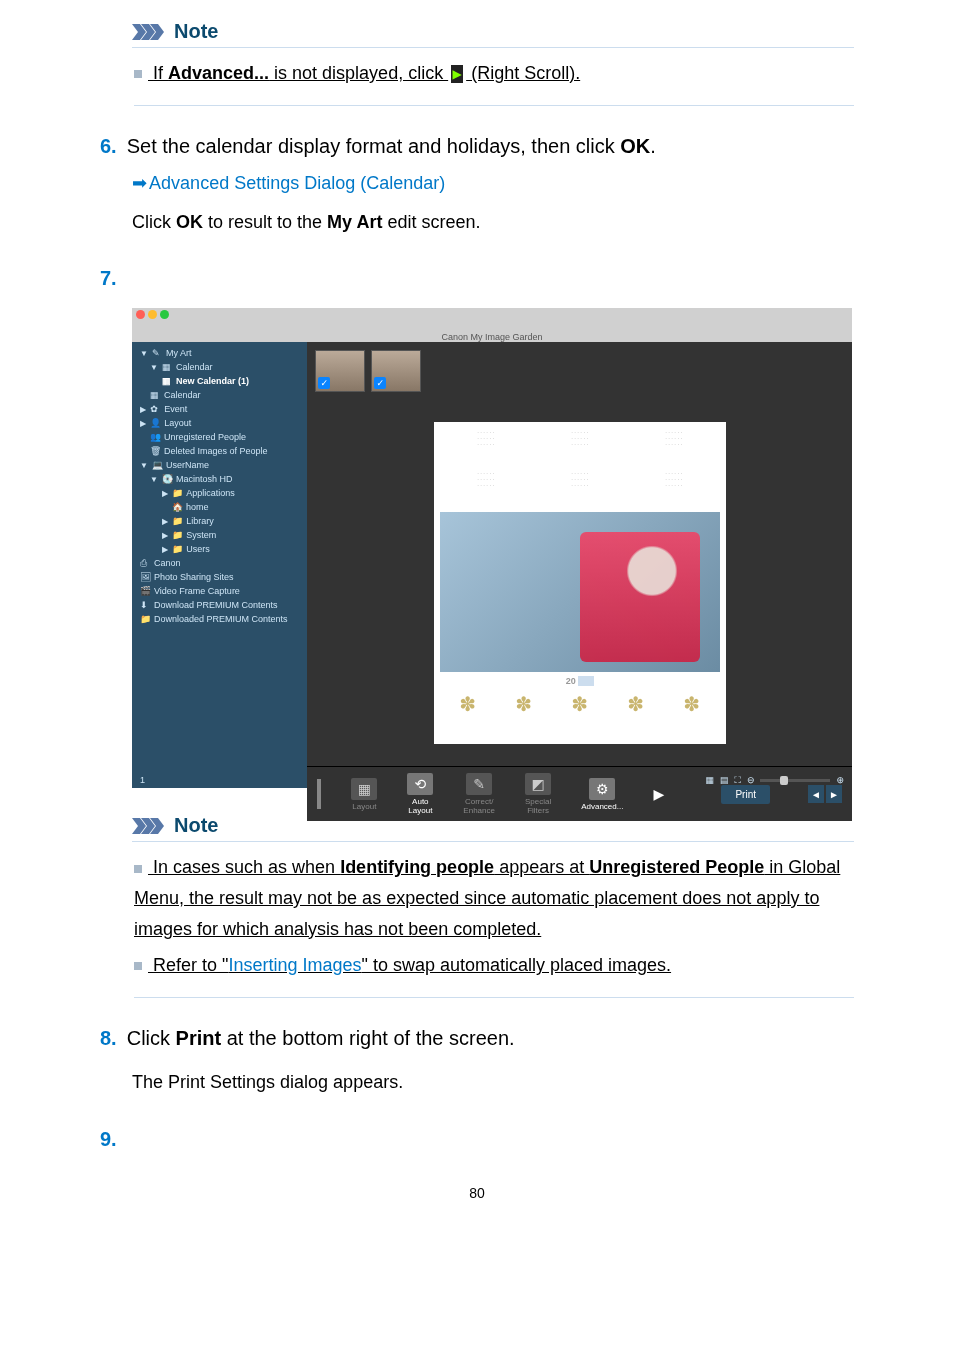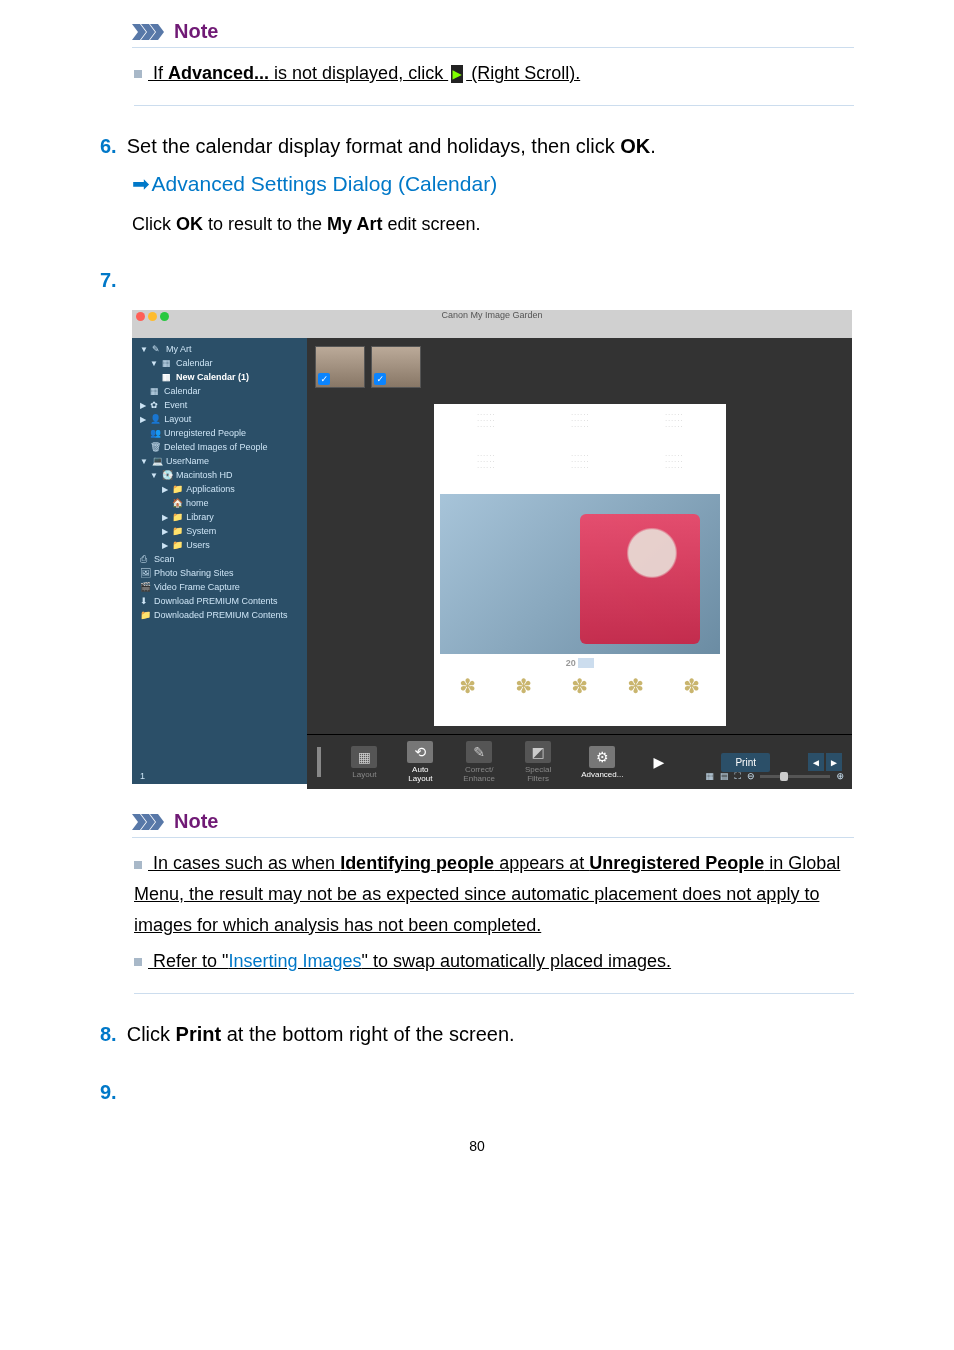--- a/index.html
+++ b/index.html
@@ -20,21 +20,21 @@
   }
   .note-header {
     display: flex;
     align-items: center;
     gap: 6px;
     border-bottom: 1px solid #cde;
     padding-bottom: 4px;
     margin-bottom: 10px;
   }
   .note-header .label {
-    color: #701a75;
+    color: #0c4a6e;
     font-weight: bold;
     font-size: 20px;
   }
   .note-header .nicon svg { display:block; }
   .note-list { margin-left: 2px; text-decoration: underline; }
   .note-item {
     line-height: 1.7;
     margin-bottom: 6px;
   }
   .bullet {
@@ -61,36 +61,36 @@
   }
   .step-head {
     display:flex;
     gap:10px;
     line-height:1.6;
     margin-bottom:10px;
   }
   .step-num { color:#0078c8; font-weight:bold; font-size:20px; }
   .step-title { font-size:20px; }
   .link { color:#0078c8; }
-  .arrow-link { margin-left:32px; font-size:21px; }
+  .arrow-link { margin-left:32px; font-size:18px; }
   .arrow { color:#0078c8; margin-right:2px; }
   .substep { margin-left:32px; margin-top:14px; line-height:1.6; }
   .screenshot {
     margin: 14px 0 0 32px;
     width: 720px;
     background:#000;
     font-size:9px;
     color:#cde4f5;
     position:relative;
   }
   .ss-titlebar {
     background:#d0d0d0;
-    height:28px;
-    display:flex;
-    align-items:flex-start;
+    height:34px;
+    display:flex;
+    align-items:flex-end;
     justify-content:center;
     color:#555;
     font-size:9px;
     position:relative;
   }
   .dots {
     position:absolute;
     left:4px; top:2px;
     display:flex; gap:3px;
   }
@@ -113,20 +113,21 @@
   .ss-sidebar .tri{font-size:8px;}
   .ss-sidebar .ico{width:10px;height:10px;display:inline-block;}
   .ind1{padding-left:18px !important;}
   .ind2{padding-left:30px !important;}
   .ind3{padding-left:40px !important;}
   .ss-main{
     flex:1;
     background:#333;
     display:flex;
     flex-direction:column;
+    gap:14px;
   }
   .thumbs{display:flex;gap:6px;padding:8px;background:#333;}
   .thumb{
     width:48px;height:40px;
     background:linear-gradient(#ba9,#876);
     position:relative;
     border:1px solid #555;
   }
   .thumb.sel::after{
     content:"✓";
@@ -361,21 +362,21 @@
               <span class="ico">📁</span>
               <span>System</span>
             </div>
           <div class="row ind2">
               <span class="tri">▶</span>
               <span class="ico">📁</span>
               <span>Users</span>
             </div>
           <div class="row">
               <span class="ico">⎙</span>
-              <span>Scan</span>
+              <span>Canon</span>
             </div>
           <div class="row">
               <span class="ico">🖼</span>
               <span>Photo Sharing Sites</span>
             </div>
           <div class="row">
               <span class="ico">🎬</span>
               <span>Video Frame Capture</span>
             </div>
           <div class="row">
@@ -487,20 +488,21 @@
     </div>
   </div>
 
   <div class="step">
     <div class="step-head">
       <span class="step-num">8.</span>
       <span class="step-title">
         <span>Click </span><b>Print</b><span> at the bottom right of the screen.</span>
       </span>
     </div>
+    <div class="substep">The Print Settings dialog appears.</div>
   </div>
 
   <div class="step">
     <div class="step-head">
       <span class="step-num">9.</span>
     </div>
   </div>
 
   <div class="pagenum">80</div>
 </div>

